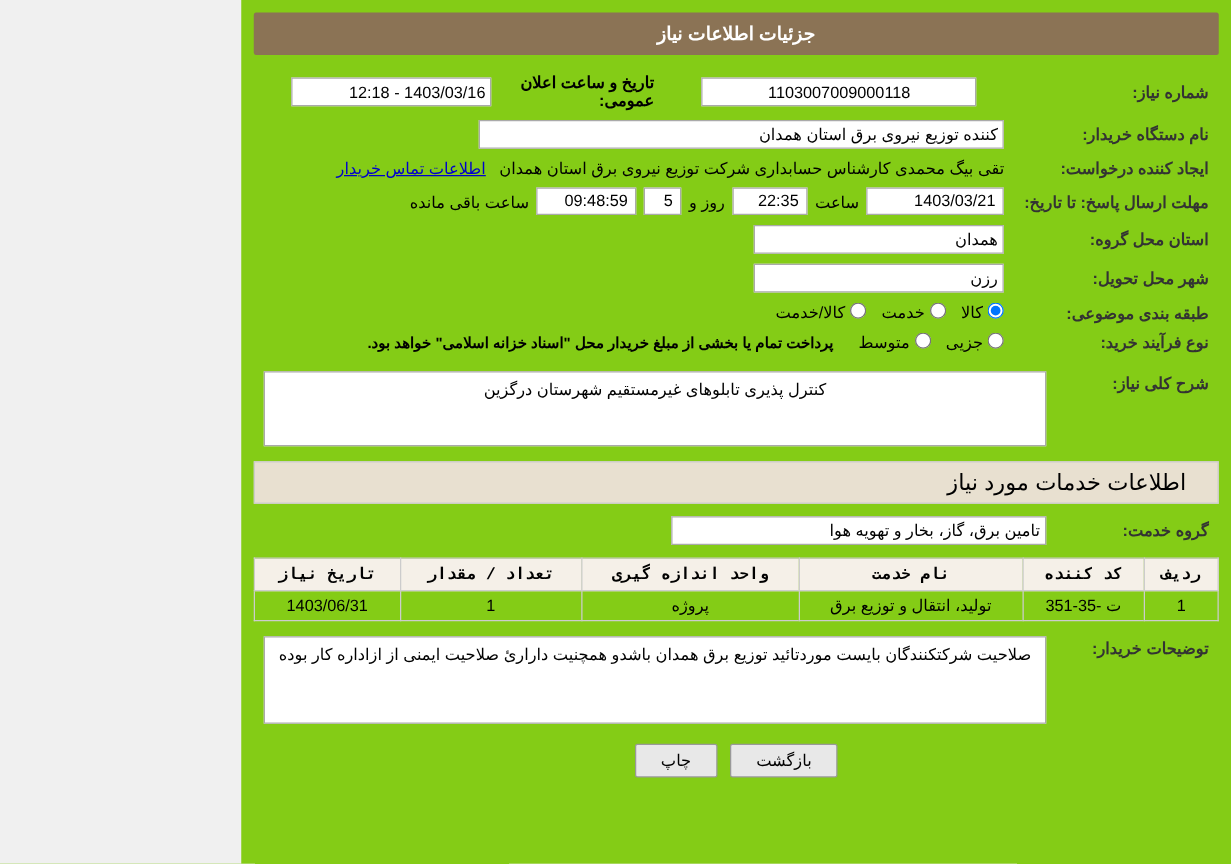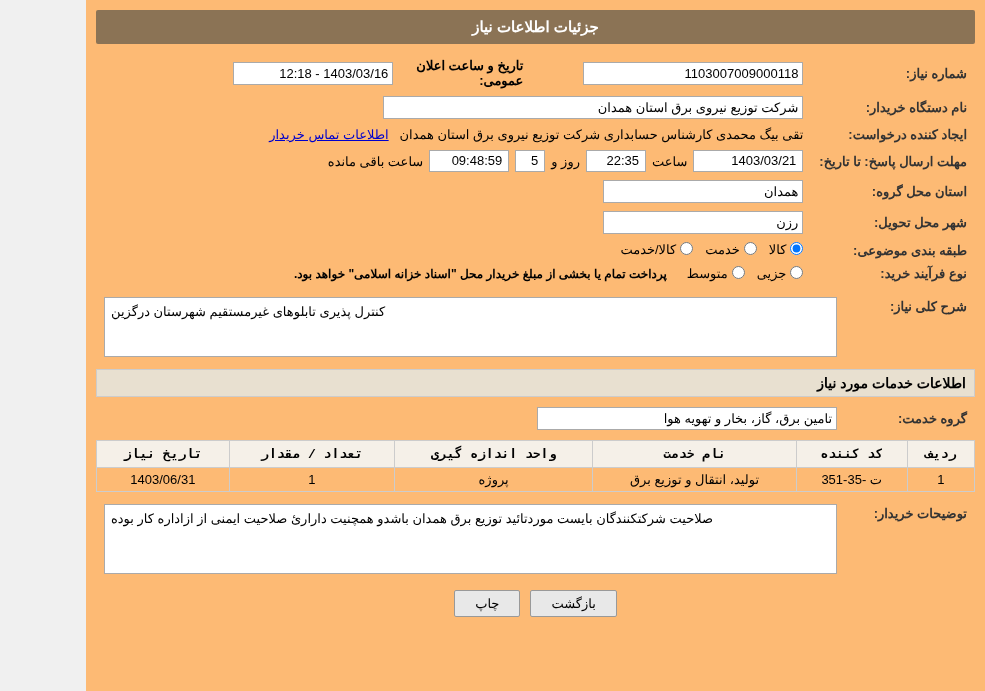--- a/index.html
+++ b/index.html
@@ -3,23 +3,23 @@
   <meta charset="utf-8">
   <style>
     * { box-sizing: border-box; margin: 0; padding: 0; }
     body {
       font-family: Tahoma, Arial, sans-serif;
       font-size: 13px;
       background: #f0f0f0;
       direction: rtl;
     }
     .page-wrapper {
-      width: 899px;
+      width: 792px;
       min-height: 691px;
-      background: #fdba74;
+      background: #84cc16;
       padding: 10px;
     }
     .header-bar {
       background: #8B7355;
       color: #fff;
       text-align: center;
       padding: 8px 10px;
       font-size: 15px;
       font-weight: bold;
       margin-bottom: 10px;
@@ -35,40 +35,40 @@
       vertical-align: middle;
     }
     .label-cell {
       text-align: right;
       white-space: nowrap;
       font-weight: bold;
       color: #333;
       width: 130px;
     }
     .value-cell {
-      text-align: right;
+      text-align: center;
     }
     .input-box {
       border: 1px solid #aaa;
       padding: 3px 4px;
       background: #fff;
       min-height: 22px;
       display: inline-block;
     }
     .blue-link {
       color: #0000cc;
       text-decoration: underline;
       cursor: pointer;
     }
     .section-header {
       background: #e8e0d0;
       border: 1px solid #ccc;
-      padding: 5px 8px;
-      font-size: 14px;
-      font-weight: bold;
+      padding: 5px 25px;
+      font-size: 18px;
+      font-weight: normal;
       margin: 8px 0 6px 0;
       text-align: right;
     }
     .radio-group {
       display: inline-flex;
       gap: 12px;
       direction: rtl;
       align-items: center;
     }
     .radio-item {
@@ -107,21 +107,21 @@
       padding: 4px 8px;
       text-align: center;
       margin-top: 37px;
     }
     .description-box {
       border: 1px solid #aaa;
       padding: 6px;
       background: #fff;
       min-height: 60px;
       width: 100%;
-      text-align: left;
+      text-align: center;
     }
     .button-row {
       text-align: center;
       margin-top: 12px;
       display: flex;
       justify-content: center;
       gap: 10px;
     }
     .btn {
       padding: 5px 20px;
@@ -155,21 +155,21 @@
       </td>
       <td style="width:130px; text-align:right; font-weight:bold;">تاریخ و ساعت اعلان عمومی:</td>
       <td>
         <span class="input-box" style="width:160px; display:inline-block;">1403/03/16 - 12:18</span>
       </td>
     </tr>
 
     <tr>
       <td class="label-cell">نام دستگاه خریدار:</td>
       <td colspan="3">
-        <span class="input-box" style="width:420px; display:inline-block;">شرکت توزیع نیروی برق استان همدان</span>
+        <span class="input-box" style="width:420px; display:inline-block;">کننده توزیع نیروی برق استان همدان</span>
       </td>
     </tr>
 
     <tr>
       <td class="label-cell">ایجاد کننده درخواست:</td>
       <td colspan="3">
         <span>تقی بیگ محمدی کارشناس حسابداری شرکت توزیع نیروی برق استان همدان</span>
         &nbsp;
         <span class="blue-link">اطلاعات تماس خریدار</span>
       </td>

